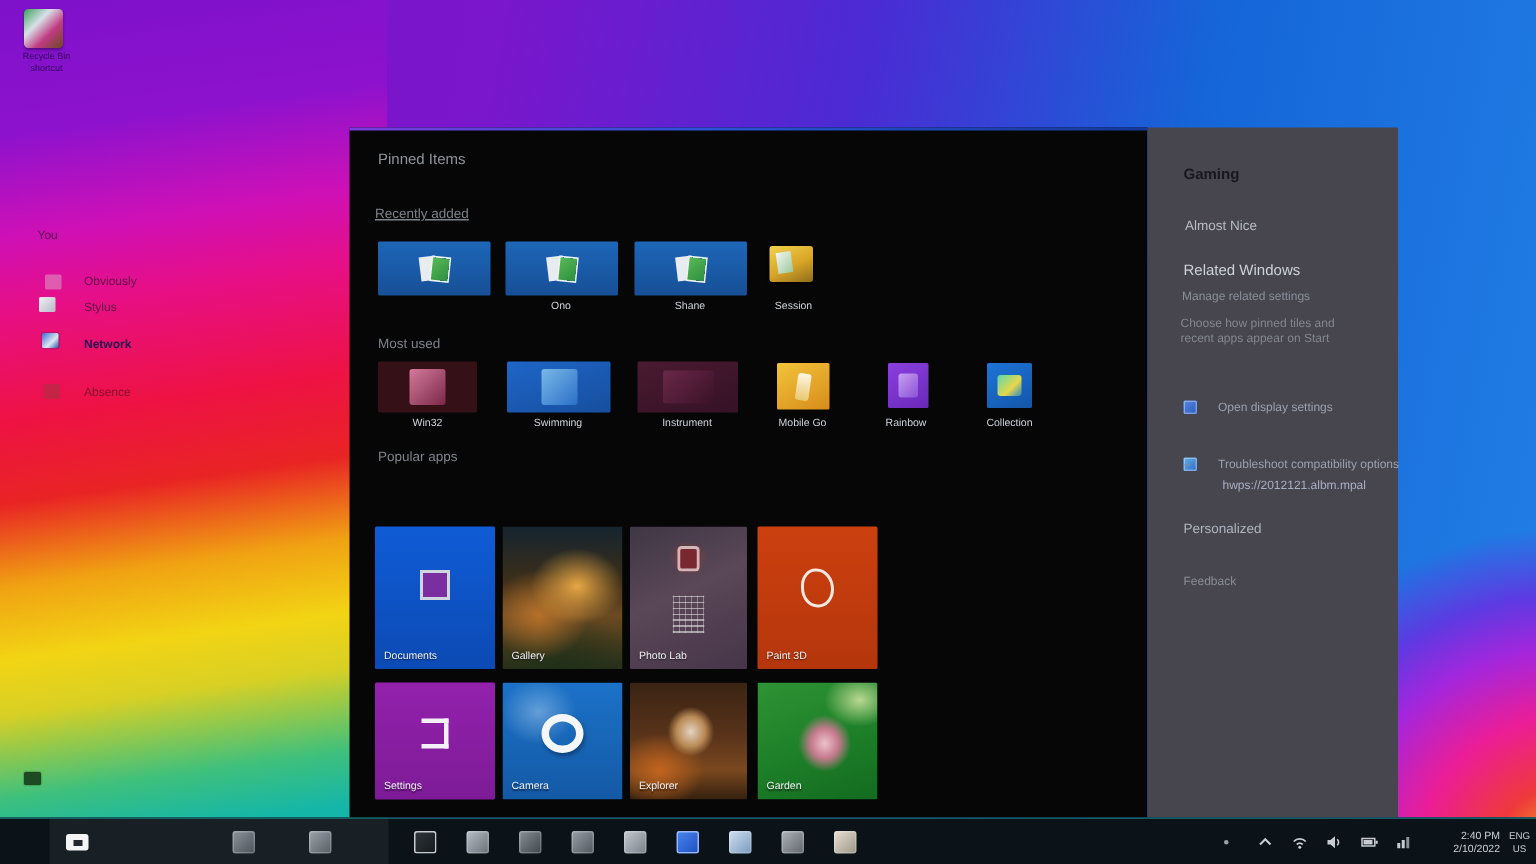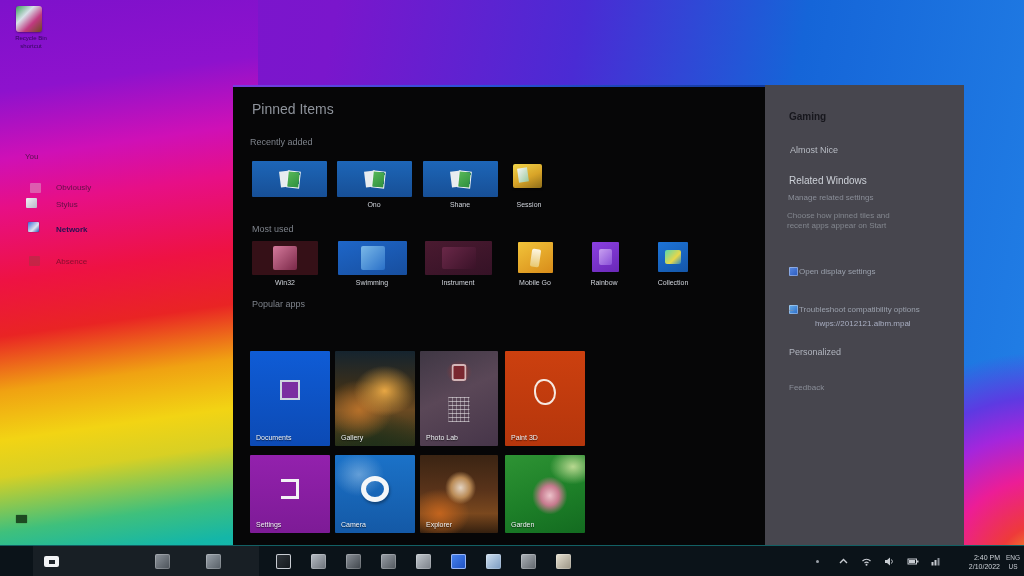--- a/index.html
+++ b/index.html
@@ -19,21 +19,21 @@
     background:linear-gradient(135deg,#3aa05a 0%,#d8e0e8 35%,#c03a80 65%,#6a4a20 100%);
     box-shadow:0 1px 2px rgba(0,0,0,.35);}
   .rb-label{left:2px;top:34px;width:58px;text-align:center;font-size:6px;line-height:8px;color:rgba(38,8,74,.88);}
   .dt-row-label{font-size:8px;white-space:nowrap;}
   .dt-ic{width:11px;height:10px;border-radius:1px;}
   .corner-ic{left:16px;bottom:53px;width:11px;height:8px;background:#1d4a22;border-radius:1px;box-shadow:0 0 1px #0a2a10;}
 
   
   .start-panel{left:233px;top:85px;width:532px;height:460px;background:#060607;}
   .panel-accent{left:0;top:0;width:100%;height:2px;background:linear-gradient(90deg,#7a3ae0 0%,#2a52d8 45%,#123a9a 100%);}
-  .panel-title{font-size:14px;color:#8e939b;}
+  .panel-title{font-size:10px;color:#8e939b;}
   .sec-title{font-size:9px;color:#7e838b;}
   .tile{position:absolute;display:flex;align-items:center;justify-content:center;border-radius:1px;}
   .tl-label{position:absolute;font-size:7px;color:#cfd3da;transform:translateX(-50%);white-space:nowrap;}
   .big-label{position:absolute;left:6px;bottom:5px;font-size:7px;color:#f0f2f5;text-shadow:0 1px 1px rgba(0,0,0,.65);}
 
   
   .docs-icon{width:24px;height:19px;position:relative;}
   .docs-icon i{position:absolute;display:block;}
   .docs-icon .p1{left:2px;top:1px;width:11px;height:16px;background:#e8ecef;transform:rotate(-7deg);}
   .docs-icon .p2{left:10px;top:2px;width:11px;height:15px;background:linear-gradient(135deg,#58b858,#2e8f3e);box-shadow:0 0 0 1px #eef2f4;transform:rotate(6deg);}
@@ -59,27 +59,27 @@
   .photo-b3{background:
     radial-gradient(32% 34% at 52% 42%,#e3d3c2 0%,#b98a55 38%,rgba(185,138,85,0) 62%),
     radial-gradient(55% 45% at 25% 75%,#c2641e 0%,rgba(194,100,30,0) 70%),
     linear-gradient(180deg,#3a2413 0%,#59331a 45%,#7a481e 75%,#35200f 100%);}
   .photo-b4{background:
     radial-gradient(38% 42% at 56% 52%,#ecc2ca 0%,#c67a8e 30%,rgba(198,122,142,0) 58%),
     radial-gradient(45% 35% at 85% 15%,#b8d890 0%,rgba(184,216,144,0) 65%),
     linear-gradient(160deg,#2e9334 0%,#1d7f28 55%,#136b20 100%);}
 
   
-  .sidebar{left:765px;top:85px;width:199px;height:460px;background:#47464e;}
+  .sidebar{left:765px;top:85px;width:167px;height:460px;background:#47464e;}
   .sb-title{font-size:10px;color:#17171d;font-weight:bold;}
   .sb-sub{font-size:9px;color:#b8bcc4;}
   .sb-sec{font-size:10px;color:#cdd1d8;}
   .sb-cap{font-size:8px;color:#8a8e98;}
   .sb-desc{font-size:8px;line-height:10px;color:#83878f;width:126px;}
-  .sb-link{display:flex;align-items:flex-start;gap:1px;font-size:8px;color:#9aa0ac;white-space:nowrap;}
+  .sb-link{display:flex;align-items:flex-start;gap:14px;font-size:8px;color:#9aa0ac;white-space:nowrap;}
   .sb-link .ic{width:9px;height:9px;border-radius:1px;background:linear-gradient(135deg,#5a8ae0,#2a5ac0);box-shadow:inset 0 0 0 1px rgba(255,255,255,.35);}
   .sb-url{font-size:8px;color:#a9aec2;margin-left:28px;}
   .sb-f-title{font-size:9px;color:#b0b4be;}
   .sb-f-line{font-size:8px;line-height:10px;color:#878b95;width:140px;}
 
   
   .taskbar{left:0;bottom:0;width:1024px;height:31px;background:#0b1319;border-top:1px solid #126064;box-sizing:border-box;}
   .tb-strip{left:33px;top:0;width:226px;height:100%;background:rgba(255,255,255,.055);}
   .start-btn{left:44px;top:10px;width:15px;height:11px;background:#f2f4f6;border-radius:2px;display:flex;align-items:center;justify-content:center;}
   .start-btn i{display:block;width:6px;height:4px;background:#20262c;}
@@ -112,21 +112,21 @@
   <div class="abs dt-row-label" style="left:56px;top:225px;color:rgba(18,18,80,.9);font-weight:bold;">Network</div>
   <div class="abs dt-ic" style="left:29px;top:256px;background:rgba(150,60,60,.45);"></div>
   <div class="abs dt-row-label" style="left:56px;top:257px;color:rgba(112,14,38,.82);">Absence</div>
 
   <div class="abs corner-ic"></div>
 
   <div class="abs start-panel">
     <div class="abs panel-accent"></div>
     <div class="abs panel-title" style="left:19px;top:16px;">Pinned Items</div>
 
-    <div class="abs sec-title" style="left:17px;top:52px;">Recently added</div>
+    <div class="abs sec-title" style="left:17px;top:52px;text-decoration:underline;">Recently added</div>
     <div class="tile" style="left:19px;top:76px;width:75px;height:36px;background:linear-gradient(180deg,#1d66b8,#174f96);">
       <span class="docs-icon">
           <i class="p1"></i>
           <i class="p2"></i>
         </span>
     </div>
     <div class="tile" style="left:104px;top:76px;width:75px;height:36px;background:linear-gradient(180deg,#1d66b8,#174f96);">
       <span class="docs-icon">
           <i class="p1"></i>
           <i class="p2"></i>

